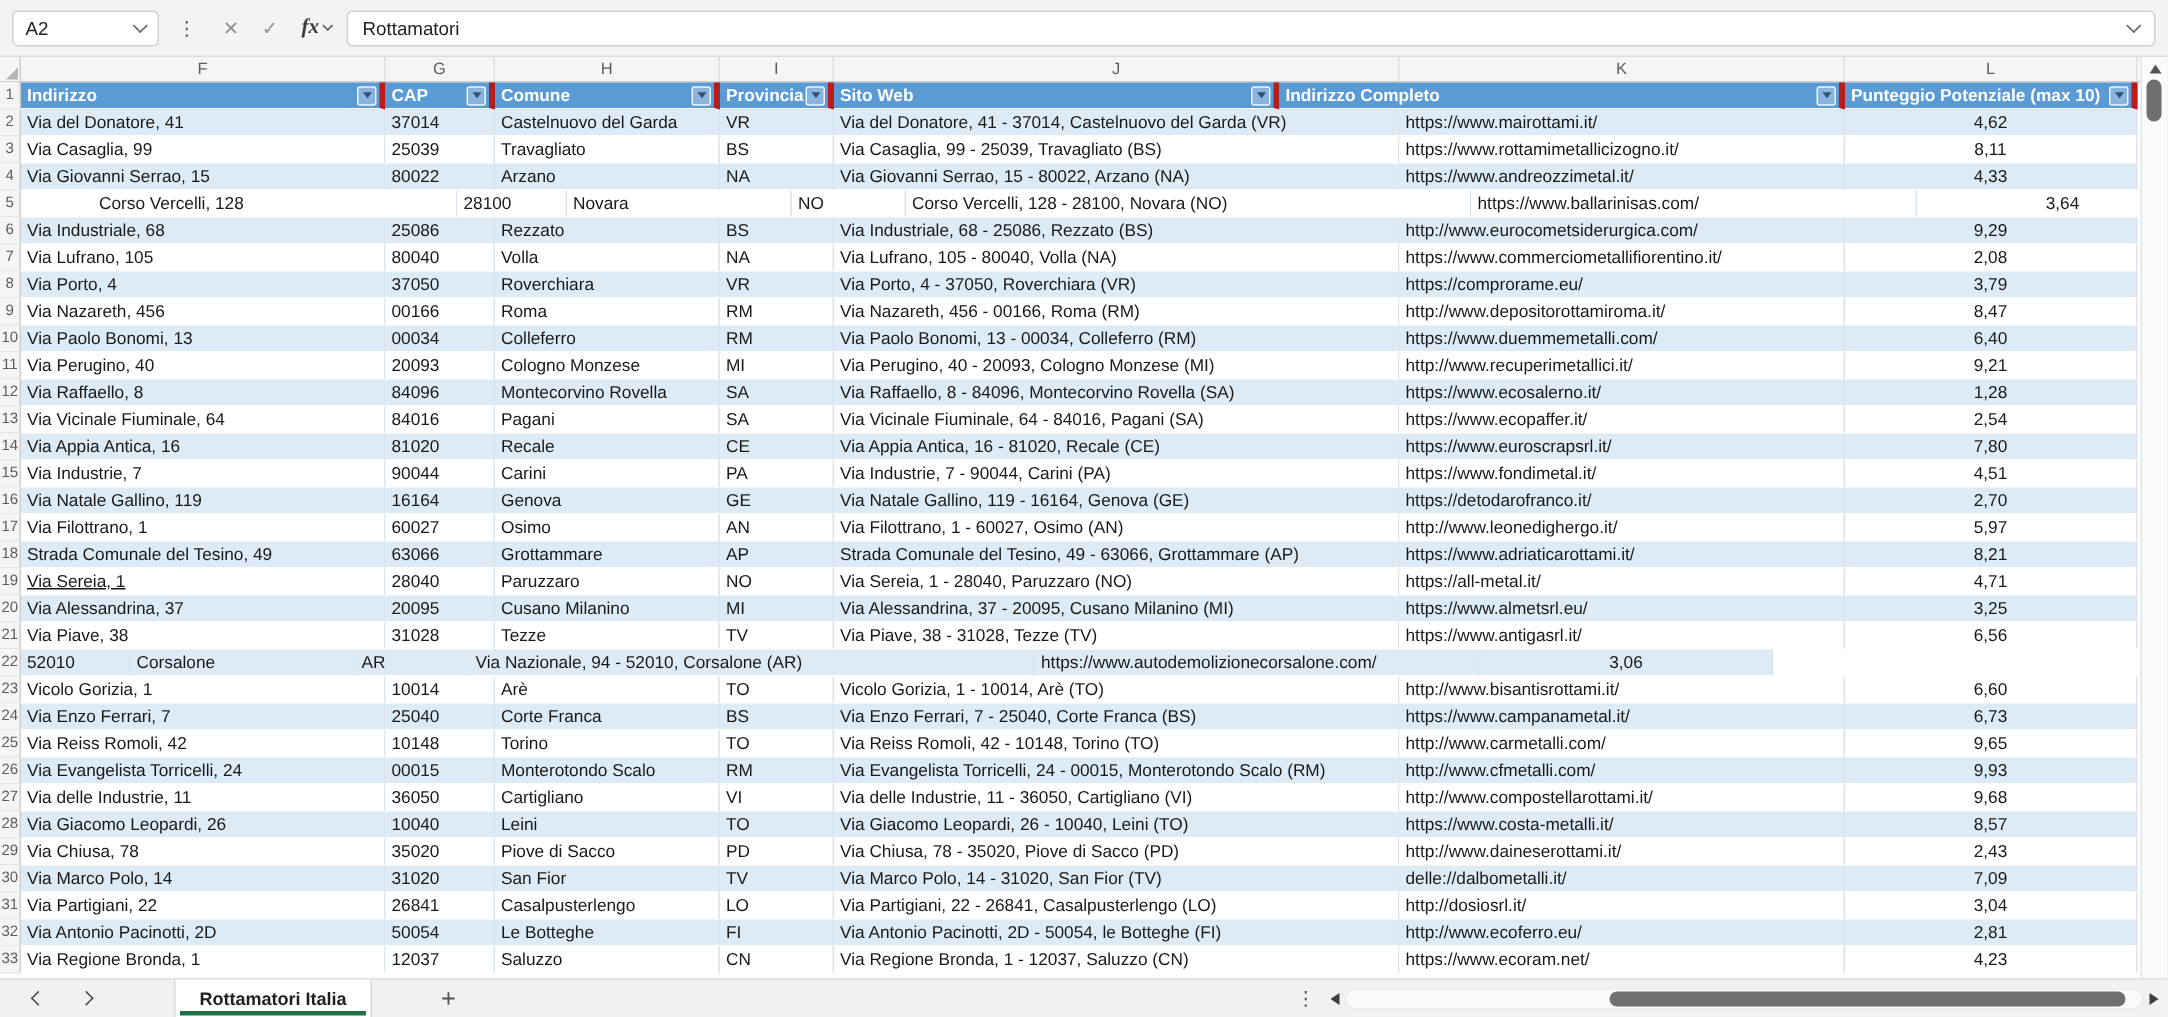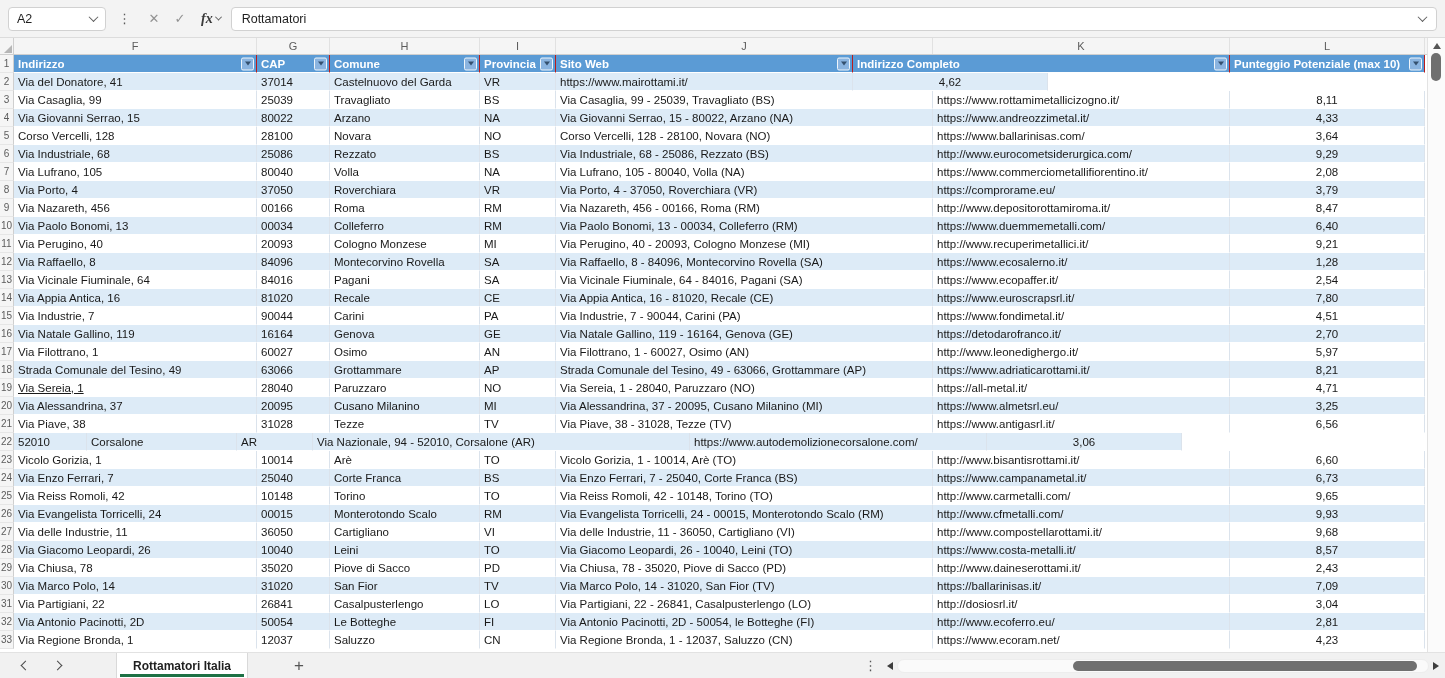--- a/index.html
+++ b/index.html
@@ -34,21 +34,21 @@
   .row{display:flex;height:18px;flex:none;}
   .rownum{width:14px;box-sizing:border-box;background:#f5f5f5;border-right:1px solid #cfcfcf;
     border-bottom:1px solid #e6e6e6;color:#5c5c5c;font-size:10px;display:flex;align-items:center;
     justify-content:center;flex:none;}
   .cell{box-sizing:border-box;padding:0 4px;font-size:11.5px;color:#191919;white-space:nowrap;
     overflow:hidden;display:flex;align-items:center;border-right:1px solid #dbe3ec;
     border-bottom:1px solid #fff;flex:none;}
   .row.plain .cell{background:#fff;}
   .row.band  .cell{background:#ddebf7;}
   .cell.num{justify-content:center;}
-  .row.hrow .cell{background:#5b9bd5;color:#fff;font-weight:bold;border-right:1px solid #b91c1c;
+  .row.hrow .cell{background:#5b9bd5;color:#fff;font-weight:bold;border-right:4px solid #b91c1c;
     position:relative;padding-right:18px;}
   .filter-btn{position:absolute;right:2px;top:50%;transform:translateY(-50%);width:13px;height:13px;
     background:#8ab4e0;border:1px solid #eef5fb;border-radius:2px;display:flex;align-items:center;
     justify-content:center;box-sizing:border-box;}
   .filter-btn .tri{width:0;height:0;border-left:3.5px solid transparent;border-right:3.5px solid transparent;
     border-top:4.5px solid #34506e;}
 
   
   .v-scroll{position:absolute;top:38px;right:0;width:18px;height:614px;background:#fbfbfb;
     border-left:1px solid #e3e3e3;box-sizing:border-box;}
@@ -153,20 +153,21 @@
               <span class="tri"></span>
             </span>
           </div>
         </div>
         <div class="row band">
           <div class="rownum">2</div>
           <div class="cell" style="width: 243px;">Via del Donatore, 41</div>
           <div class="cell" style="width: 73px;">37014</div>
           <div class="cell" style="width: 150px;">Castelnuovo del Garda</div>
           <div class="cell" style="width: 76px;">VR</div>
+          <div class="cell" style="width: 377px;">Via del Donatore, 41 - 37014, Castelnuovo del Garda (VR)</div>
           <div class="cell" style="width: 297px;">https://www.mairottami.it/</div>
           <div class="cell num" style="width: 195px;">4,62</div>
         </div>
         <div class="row plain">
           <div class="rownum">3</div>
           <div class="cell" style="width: 243px;">Via Casaglia, 99</div>
           <div class="cell" style="width: 73px;">25039</div>
           <div class="cell" style="width: 150px;">Travagliato</div>
           <div class="cell" style="width: 76px;">BS</div>
           <div class="cell" style="width: 377px;">Via Casaglia, 99 - 25039, Travagliato (BS)</div>
@@ -178,21 +179,21 @@
           <div class="cell" style="width: 243px;">Via Giovanni Serrao, 15</div>
           <div class="cell" style="width: 73px;">80022</div>
           <div class="cell" style="width: 150px;">Arzano</div>
           <div class="cell" style="width: 76px;">NA</div>
           <div class="cell" style="width: 377px;">Via Giovanni Serrao, 15 - 80022, Arzano (NA)</div>
           <div class="cell" style="width: 297px;">https://www.andreozzimetal.it/</div>
           <div class="cell num" style="width: 195px;">4,33</div>
         </div>
         <div class="row plain">
           <div class="rownum">5</div>
-          <div class="cell" style="width: 243px;">Corso Vercelli, 128</div>
+          <div class="cell" style="width: 243px; margin-left: 48px;">Corso Vercelli, 128</div>
           <div class="cell" style="width: 73px;">28100</div>
           <div class="cell" style="width: 150px;">Novara</div>
           <div class="cell" style="width: 76px;">NO</div>
           <div class="cell" style="width: 377px;">Corso Vercelli, 128 - 28100, Novara (NO)</div>
           <div class="cell" style="width: 297px;">https://www.ballarinisas.com/</div>
           <div class="cell num" style="width: 195px;">3,64</div>
         </div>
         <div class="row band">
           <div class="rownum">6</div>
           <div class="cell" style="width: 243px;">Via Industriale, 68</div>
@@ -432,21 +433,21 @@
           <div class="cell" style="width: 297px;">http://www.daineserottami.it/</div>
           <div class="cell num" style="width: 195px;">2,43</div>
         </div>
         <div class="row band">
           <div class="rownum">30</div>
           <div class="cell" style="width: 243px;">Via Marco Polo, 14</div>
           <div class="cell" style="width: 73px;">31020</div>
           <div class="cell" style="width: 150px;">San Fior</div>
           <div class="cell" style="width: 76px;">TV</div>
           <div class="cell" style="width: 377px;">Via Marco Polo, 14 - 31020, San Fior (TV)</div>
-          <div class="cell" style="width: 297px;">https://ballarinisas.it/</div>
+          <div class="cell" style="width: 297px;">delle://dalbometalli.it/</div>
           <div class="cell num" style="width: 195px;">7,09</div>
         </div>
         <div class="row plain">
           <div class="rownum">31</div>
           <div class="cell" style="width: 243px;">Via Partigiani, 22</div>
           <div class="cell" style="width: 73px;">26841</div>
           <div class="cell" style="width: 150px;">Casalpusterlengo</div>
           <div class="cell" style="width: 76px;">LO</div>
           <div class="cell" style="width: 377px;">Via Partigiani, 22 - 26841, Casalpusterlengo (LO)</div>
           <div class="cell" style="width: 297px;">http://dosiosrl.it/</div>

